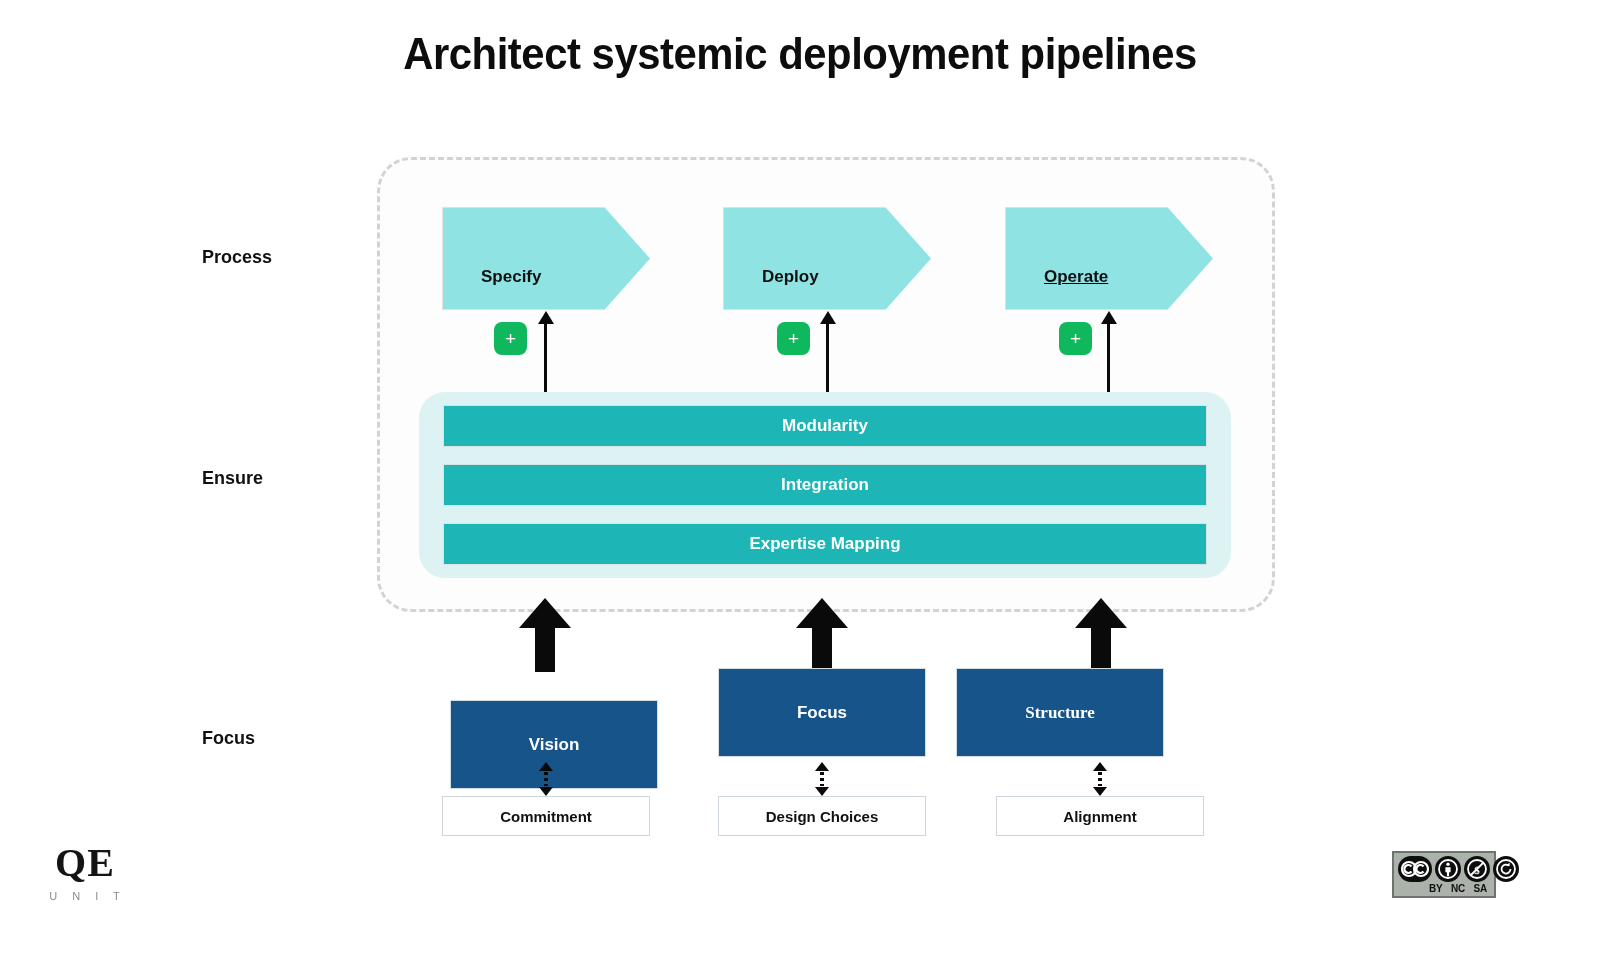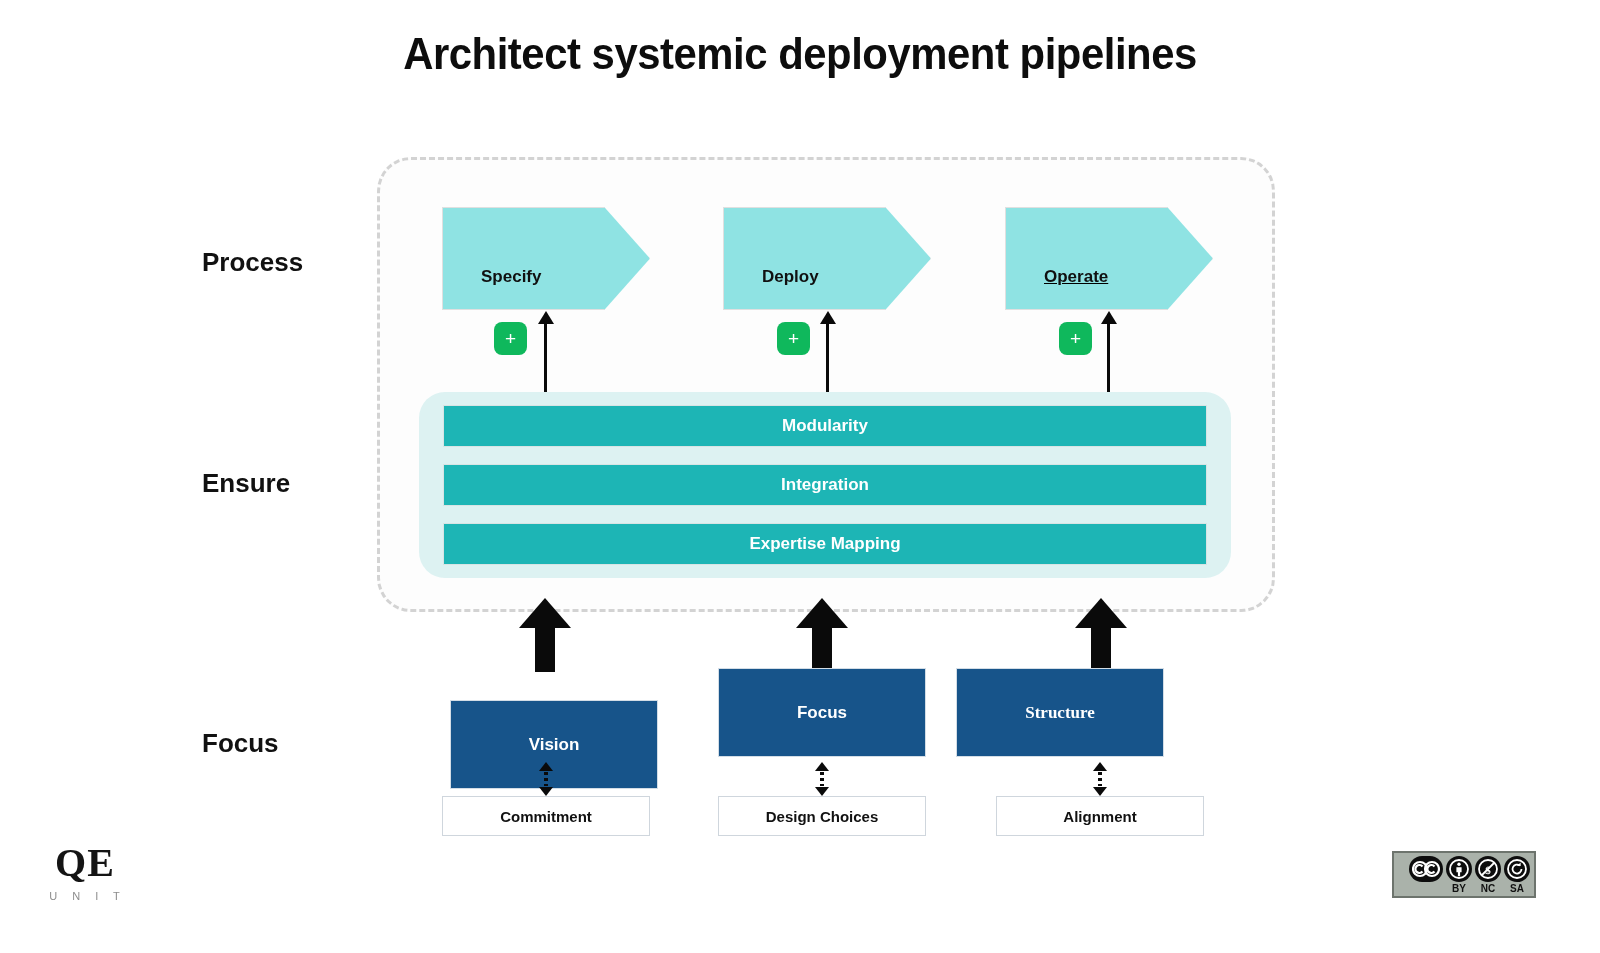--- a/index.html
+++ b/index.html
@@ -24,21 +24,21 @@
     font-weight: bold;
     color: #0d0d0d;
     letter-spacing: -0.5px;
     font-stretch: condensed;
     transform: scaleX(0.93);
   }
 
   
   .row-label {
     position: absolute;
-    font-size: 26px;
+    font-size: 18px;
     font-weight: bold;
     color: #111111;
     white-space: nowrap;
   }
   #label-process { left: 202px; top: 247px; }
   #label-ensure  { left: 202px; top: 468px; }
   #label-align   { left: 202px; top: 728px; }
 
   
   .dashed-box {
@@ -281,29 +281,28 @@
     letter-spacing: 6px;
     margin-top: 7px;
     margin-left: 5px;
   }
 
   
   .cc-badge {
     position: absolute;
     left: 1392px;
     top: 851px;
-    width: 144px;
+    width: 104px;
     height: 47px;
     background: #aab2aa;
     border: 2px solid #6d746d;
     display: flex;
     flex-direction: column;
     justify-content: flex-start;
     padding: 3px 4px 0 4px;
-    align-items: flex-end;
   }
   .cc-icons {
     display: flex;
     gap: 3px;
     align-items: center;
     justify-content: flex-start;
   }
   .cc-circle {
     width: 26px; height: 26px;
     border-radius: 50%;

